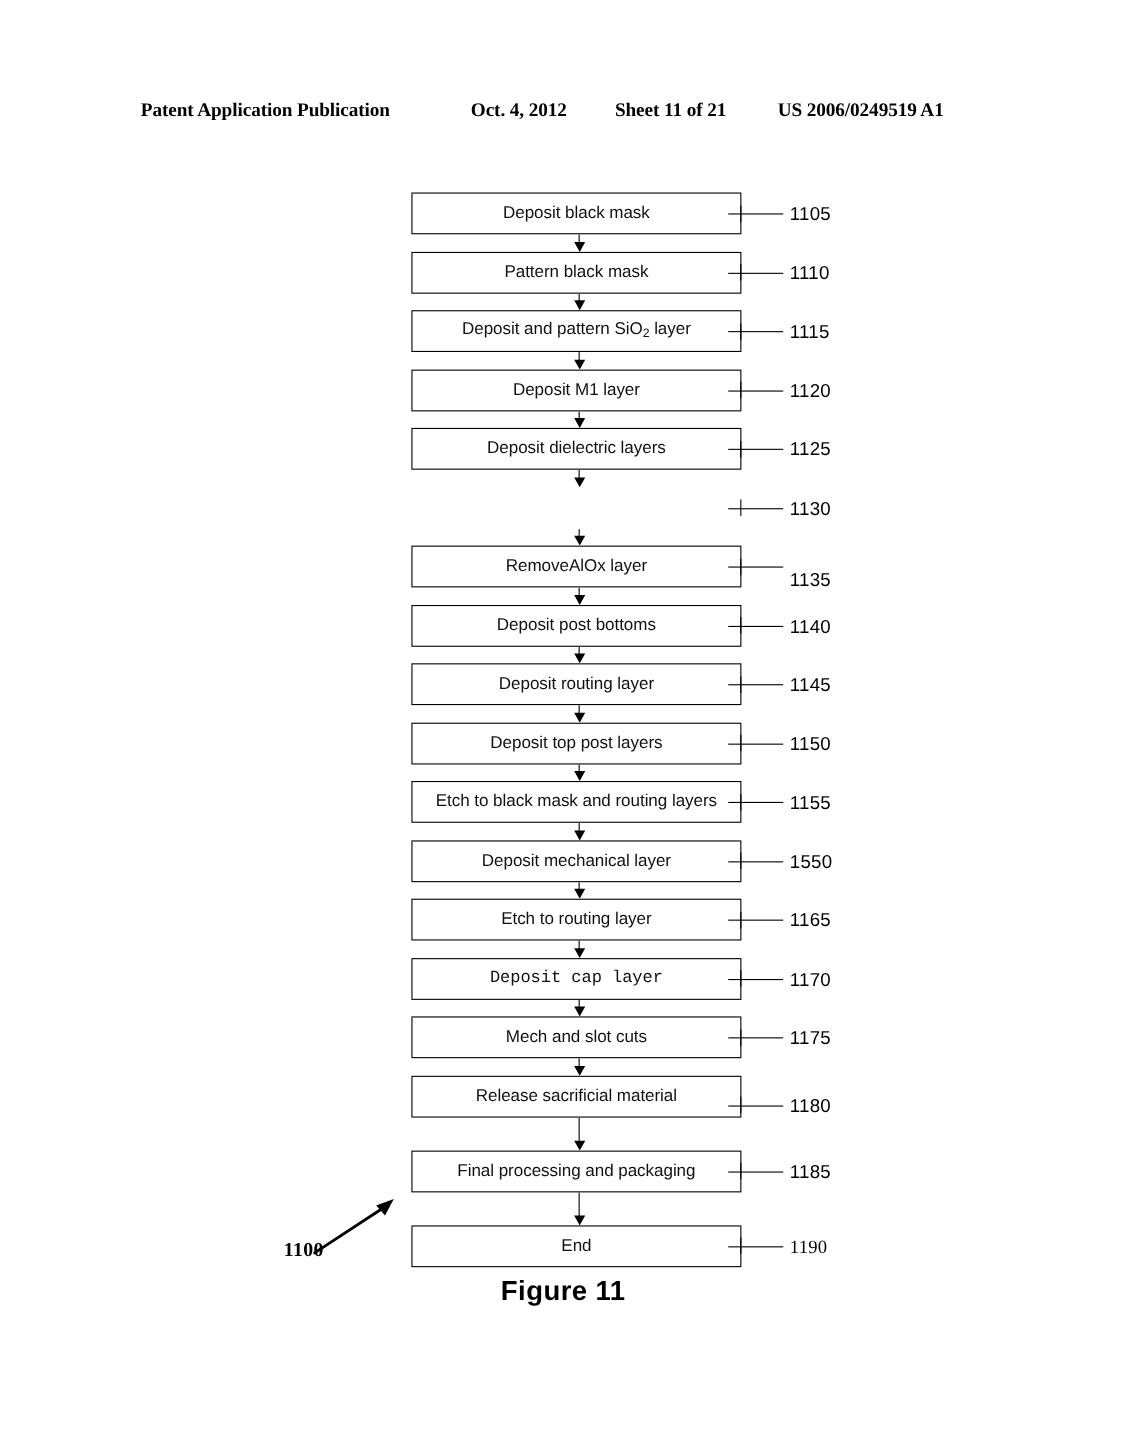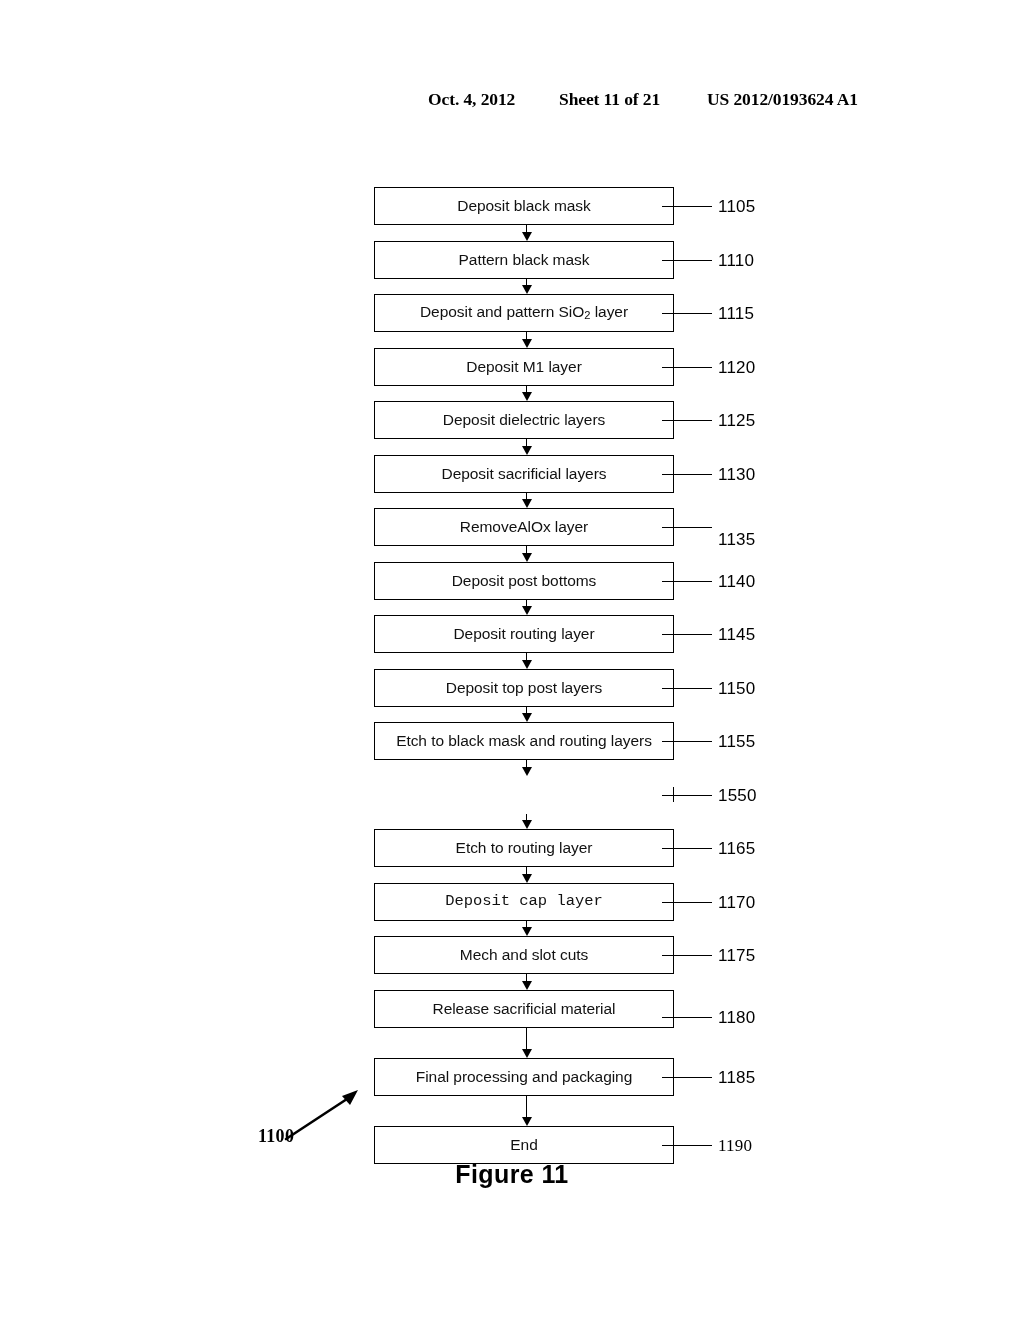--- a/index.html
+++ b/index.html
@@ -37,21 +37,21 @@
   }
   #hdr-pub   { left: 128px; }
   #hdr-date  { left: 428px; }
   #hdr-sheet { left: 559px; }
   #hdr-num   { left: 707px; }
 
   
   #flowchart {
     position: absolute;
     left: 0;
-    top: 12px;
+    top: 0;
     width: 1024px;
     height: 1151px;
   }
 
   .flow-row {
     position: absolute;
     left: 374px;
     width: 300px;
     height: 38px;
   }
@@ -168,23 +168,24 @@
     font-size: 25px;
     font-weight: bold;
     letter-spacing: 0.4px;
     line-height: 1;
   }
 </style>
 </head>
 <body>
 
 <div id="page-header">
+  <span class="hdr-cell" id="hdr-pub">Patent Application Publication</span>
   <span class="hdr-cell" id="hdr-date">Oct. 4, 2012</span>
   <span class="hdr-cell" id="hdr-sheet">Sheet 11 of 21</span>
-  <span class="hdr-cell" id="hdr-num">US 2012/0193624 A1</span>
+  <span class="hdr-cell" id="hdr-num">US 2006/0249519 A1</span>
 </div>
 
 <div id="flowchart">
     <div class="flow-row" style="top: 175px;">
       <div class="flow-box">
         <span class="flow-label">Deposit black mask</span>
       </div>
     </div>
     <div class="leader-stub" style="left: 673px; top: 186.5px;"></div>
     <div class="leader" style="left: 662px; width: 50px; top: 194px;"></div>
@@ -234,25 +235,20 @@
         <span class="flow-label">Deposit dielectric layers</span>
       </div>
     </div>
     <div class="leader-stub" style="left: 673px; top: 400.5px;"></div>
     <div class="leader" style="left: 662px; width: 50px; top: 408px;"></div>
     <div class="ref-num" style="left: 718px; top: 400px;">1125</div>
     <div class="connector" style="top: 427px; height: 15.5px;">
       <div class="stem" style="height: 8.5px;"></div>
       <div class="head" style="top: 6.5px;"></div>
     </div>
-    <div class="flow-row" style="top: 442.5px;">
-      <div class="flow-box">
-        <span class="flow-label">Deposit sacrificial layers</span>
-      </div>
-    </div>
     <div class="leader-stub" style="left: 673px; top: 454px;"></div>
     <div class="leader" style="left: 662px; width: 50px; top: 461.5px;"></div>
     <div class="ref-num" style="left: 718px; top: 453.5px;">1130</div>
     <div class="connector" style="top: 480.5px; height: 15.5px;">
       <div class="stem" style="height: 8.5px;"></div>
       <div class="head" style="top: 6.5px;"></div>
     </div>
     <div class="flow-row" style="top: 496px;">
       <div class="flow-box">
         <span class="flow-label">RemoveAlOx layer</span>
@@ -305,20 +301,25 @@
       <div class="flow-box">
         <span class="flow-label">Etch to black mask and routing layers</span>
       </div>
     </div>
     <div class="leader-stub" style="left: 673px; top: 721.5px;"></div>
     <div class="leader" style="left: 662px; width: 50px; top: 729px;"></div>
     <div class="ref-num" style="left: 718px; top: 721px;">1155</div>
     <div class="connector" style="top: 748px; height: 15.5px;">
       <div class="stem" style="height: 8.5px;"></div>
       <div class="head" style="top: 6.5px;"></div>
+    </div>
+    <div class="flow-row" style="top: 763.5px;">
+      <div class="flow-box">
+        <span class="flow-label">Deposit mechanical layer</span>
+      </div>
     </div>
     <div class="leader-stub" style="left: 673px; top: 775px;"></div>
     <div class="leader" style="left: 662px; width: 50px; top: 782.5px;"></div>
     <div class="ref-num" style="left: 718px; top: 774.5px;">1550</div>
     <div class="connector" style="top: 801.5px; height: 15.5px;">
       <div class="stem" style="height: 8.5px;"></div>
       <div class="head" style="top: 6.5px;"></div>
     </div>
     <div class="flow-row" style="top: 817px;">
       <div class="flow-box">

